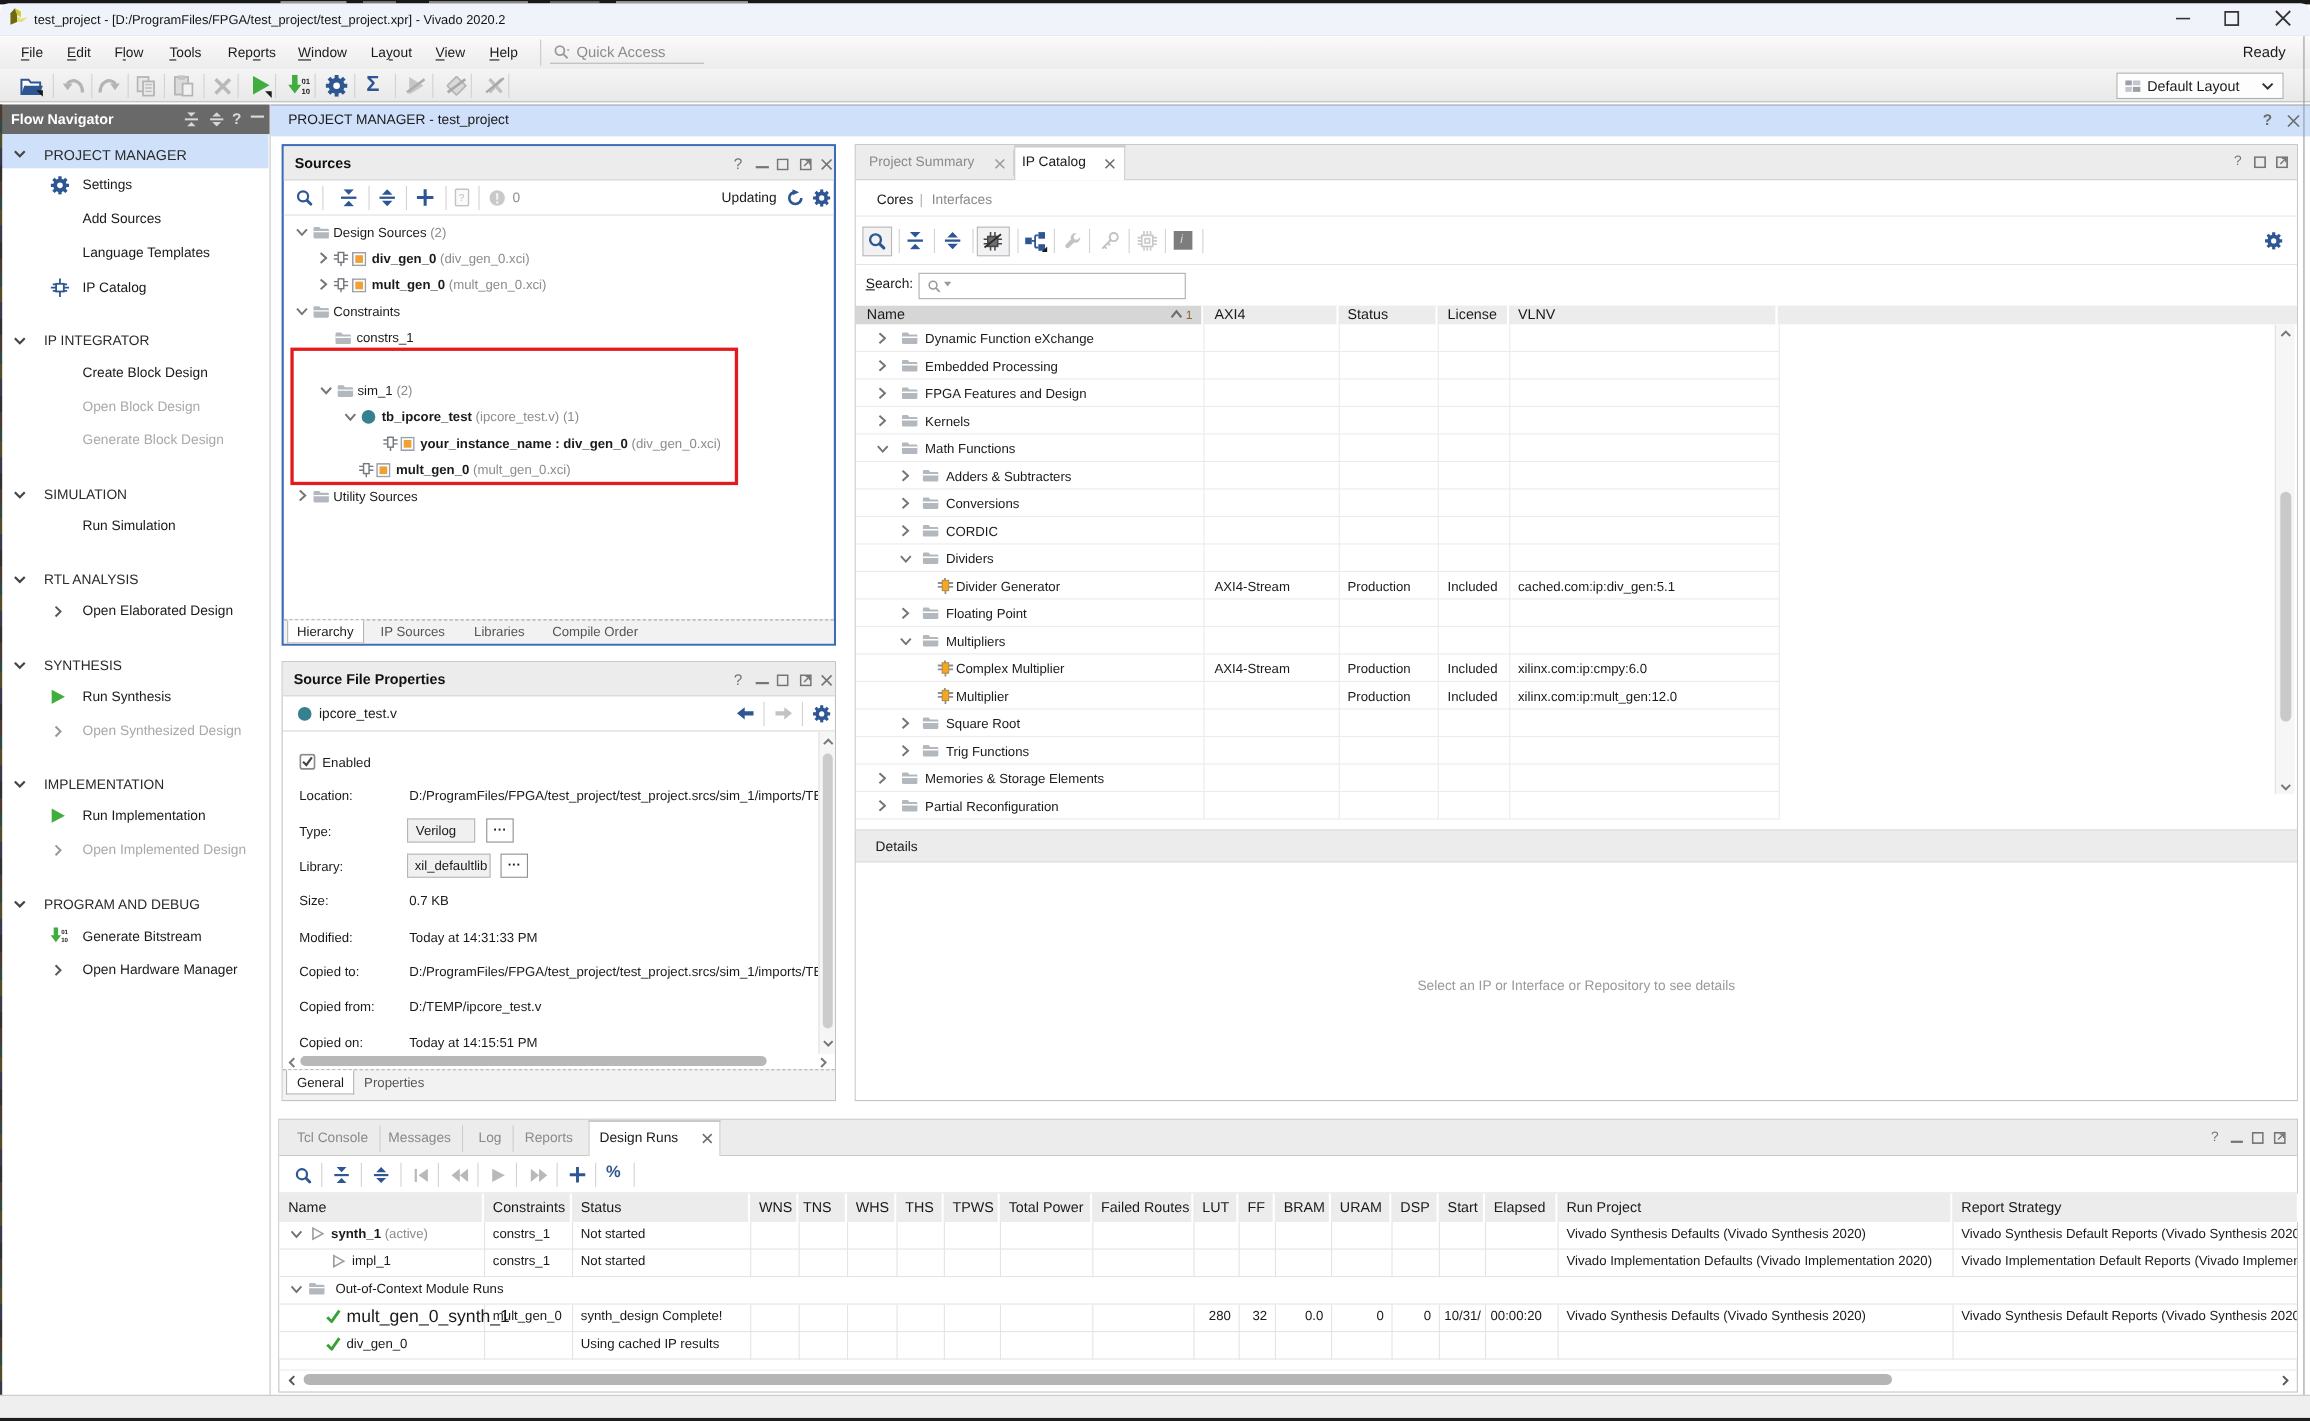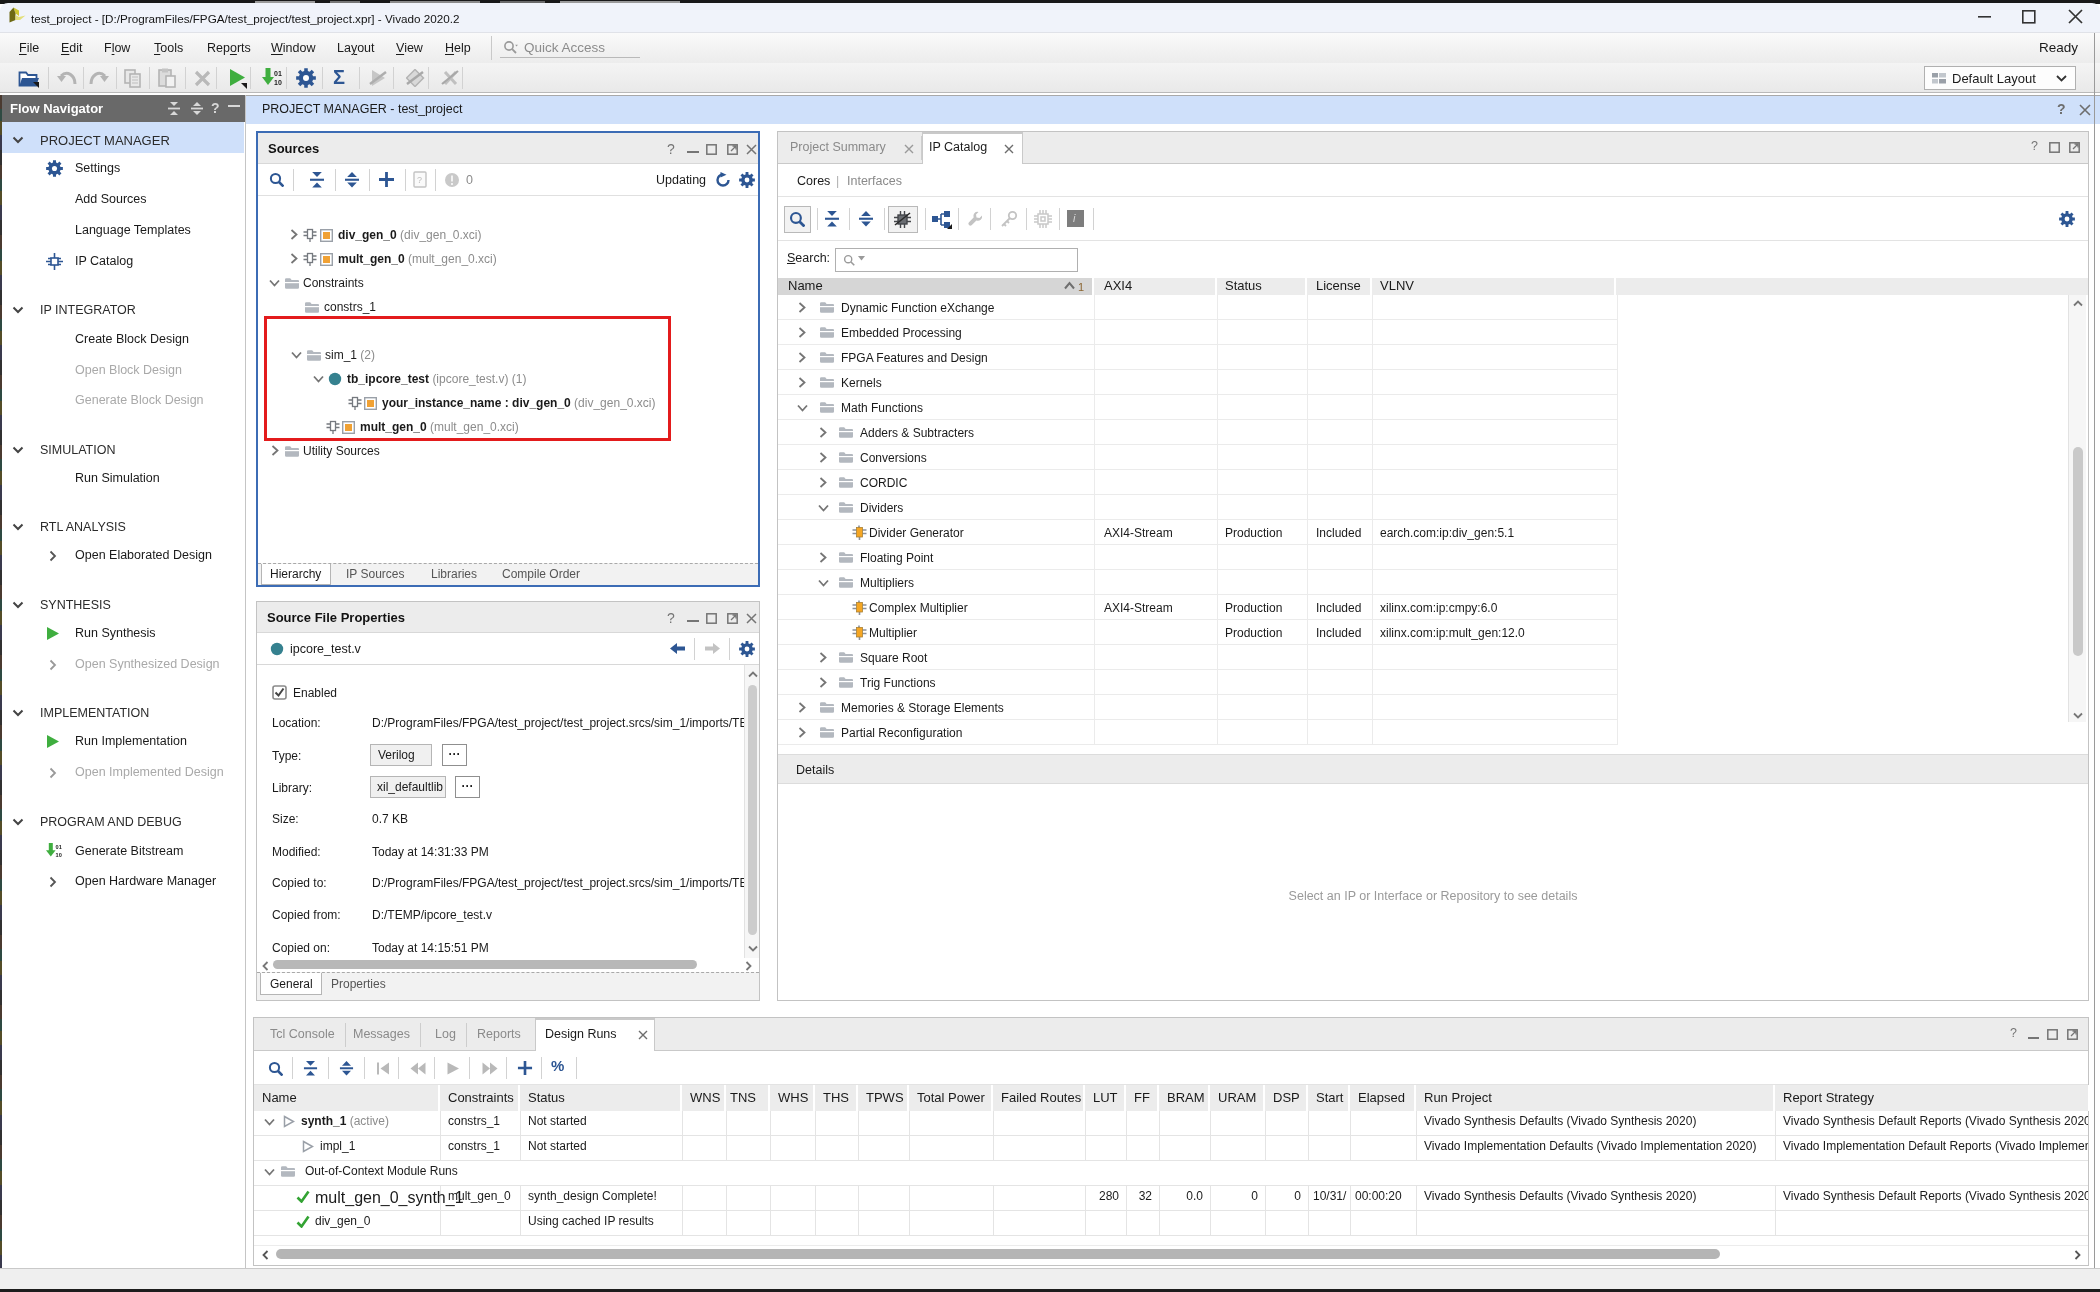--- a/index.html
+++ b/index.html
@@ -412,20 +412,29 @@
   <svg class="ic" style="left:457px;top:8px" width="16" height="16" viewBox="0 0 16 16">
         <path d="M13.5 8 A5.5 5.5 0 1 1 8 2.5" fill="none" stroke="#2d5693" stroke-width="2.4"></path>
         <path d="M5.5 0 l6 2.8 l-6 2.8 z" fill="#2d5693"></path>
       </svg>
   <svg class="ic" style="left:481px;top:8px" width="16" height="16" viewBox="0 0 16 16">
         <use href="#gearsm"></use>
       </svg>
  </div>
 
  <div id="srctree" class="abs" style="left:0;top:63px;width:500px;height:367px;overflow:hidden">
+  <div class="trow" style="left:0;top:3px;width:500px">
+   <svg class="ic" style="left:11px;top:8px" width="11" height="8" viewBox="0 0 11 8">
+          <use href="#chevd"></use>
+        </svg>
+   <svg class="ic" style="left:26px;top:5px" width="16" height="15" viewBox="0 0 16 15">
+          <use href="#folder"></use>
+        </svg>
+   <span style="position:absolute;left:45px">Design Sources <span class="gray">(2)</span></span>
+  </div>
   <div class="trow" style="left:0;top:27px;width:500px">
    <svg class="ic" style="left:32px;top:6px" width="8" height="11" viewBox="0 0 8 11">
           <use href="#chevr"></use>
         </svg>
    <svg class="ic" style="left:45px;top:5px" width="14" height="14" viewBox="0 0 14 14">
           <use href="#chip"></use>
         </svg>
    <svg class="ic" style="left:62px;top:6px" width="13" height="13" viewBox="0 0 13 13">
           <use href="#obox"></use>
         </svg>
@@ -796,21 +805,21 @@
       </svg>
 <div class="abs" style="left:82px;top:206px;font-size:12px">Dividers</div>
 <div class="abs" style="left:0;top:225px;width:840px;height:25px;border-bottom:1px solid #ebebeb"></div>
 <svg class="ic" style="left:74px;top:230px" width="15" height="15" viewBox="0 0 15 15">
         <use href="#ipleaf"></use>
       </svg>
 <div class="abs" style="left:91px;top:231px;font-size:12px">Divider Generator</div>
 <div class="abs" style="left:326px;top:231px;font-size:12px">AXI4-Stream</div>
 <div class="abs" style="left:447px;top:231px;font-size:12px">Production</div>
 <div class="abs" style="left:538px;top:231px;font-size:12px">Included</div>
-<div class="abs" style="left:602px;top:231px;font-size:12px">earch.com:ip:div_gen:5.1</div>
+<div class="abs" style="left:602px;top:231px;font-size:12px">cached.com:ip:div_gen:5.1</div>
 <div class="abs" style="left:0;top:250px;width:840px;height:25px;border-bottom:1px solid #ebebeb"></div>
 <svg class="ic" style="left:41px;top:257px" width="8" height="11" viewBox="0 0 8 11">
         <use href="#chevr"></use>
       </svg>
 <svg class="ic" style="left:60px;top:255px" width="16" height="15" viewBox="0 0 16 15">
         <use href="#folder"></use>
       </svg>
 <div class="abs" style="left:82px;top:256px;font-size:12px">Floating Point</div>
 <div class="abs" style="left:0;top:275px;width:840px;height:25px;border-bottom:1px solid #ebebeb"></div>
 <svg class="ic" style="left:40px;top:284px" width="11" height="8" viewBox="0 0 11 8">

